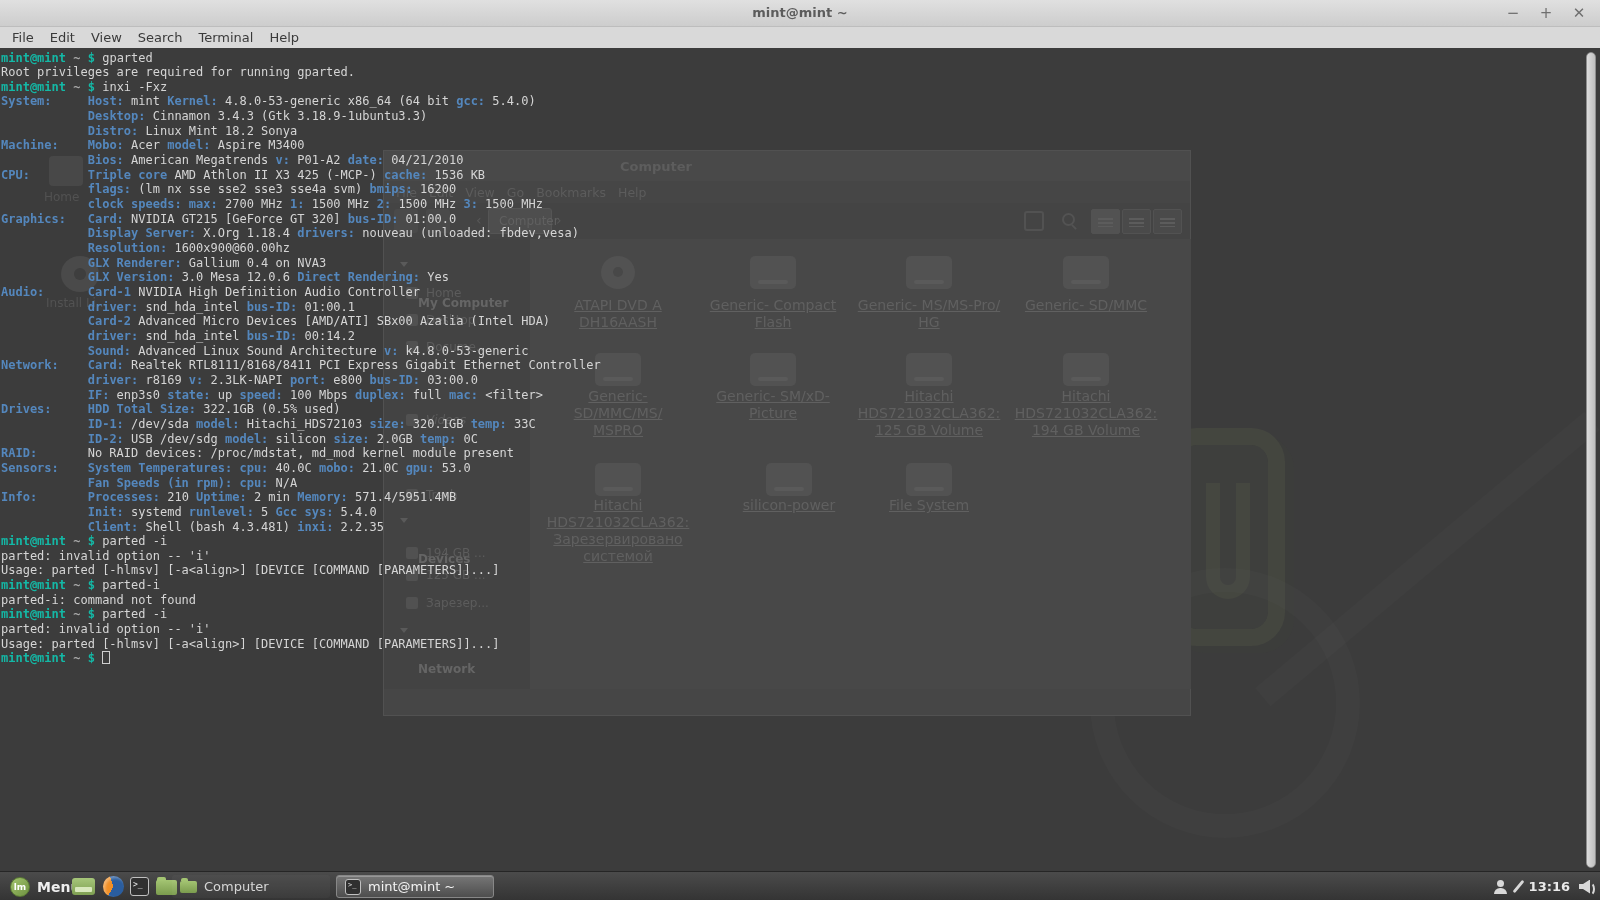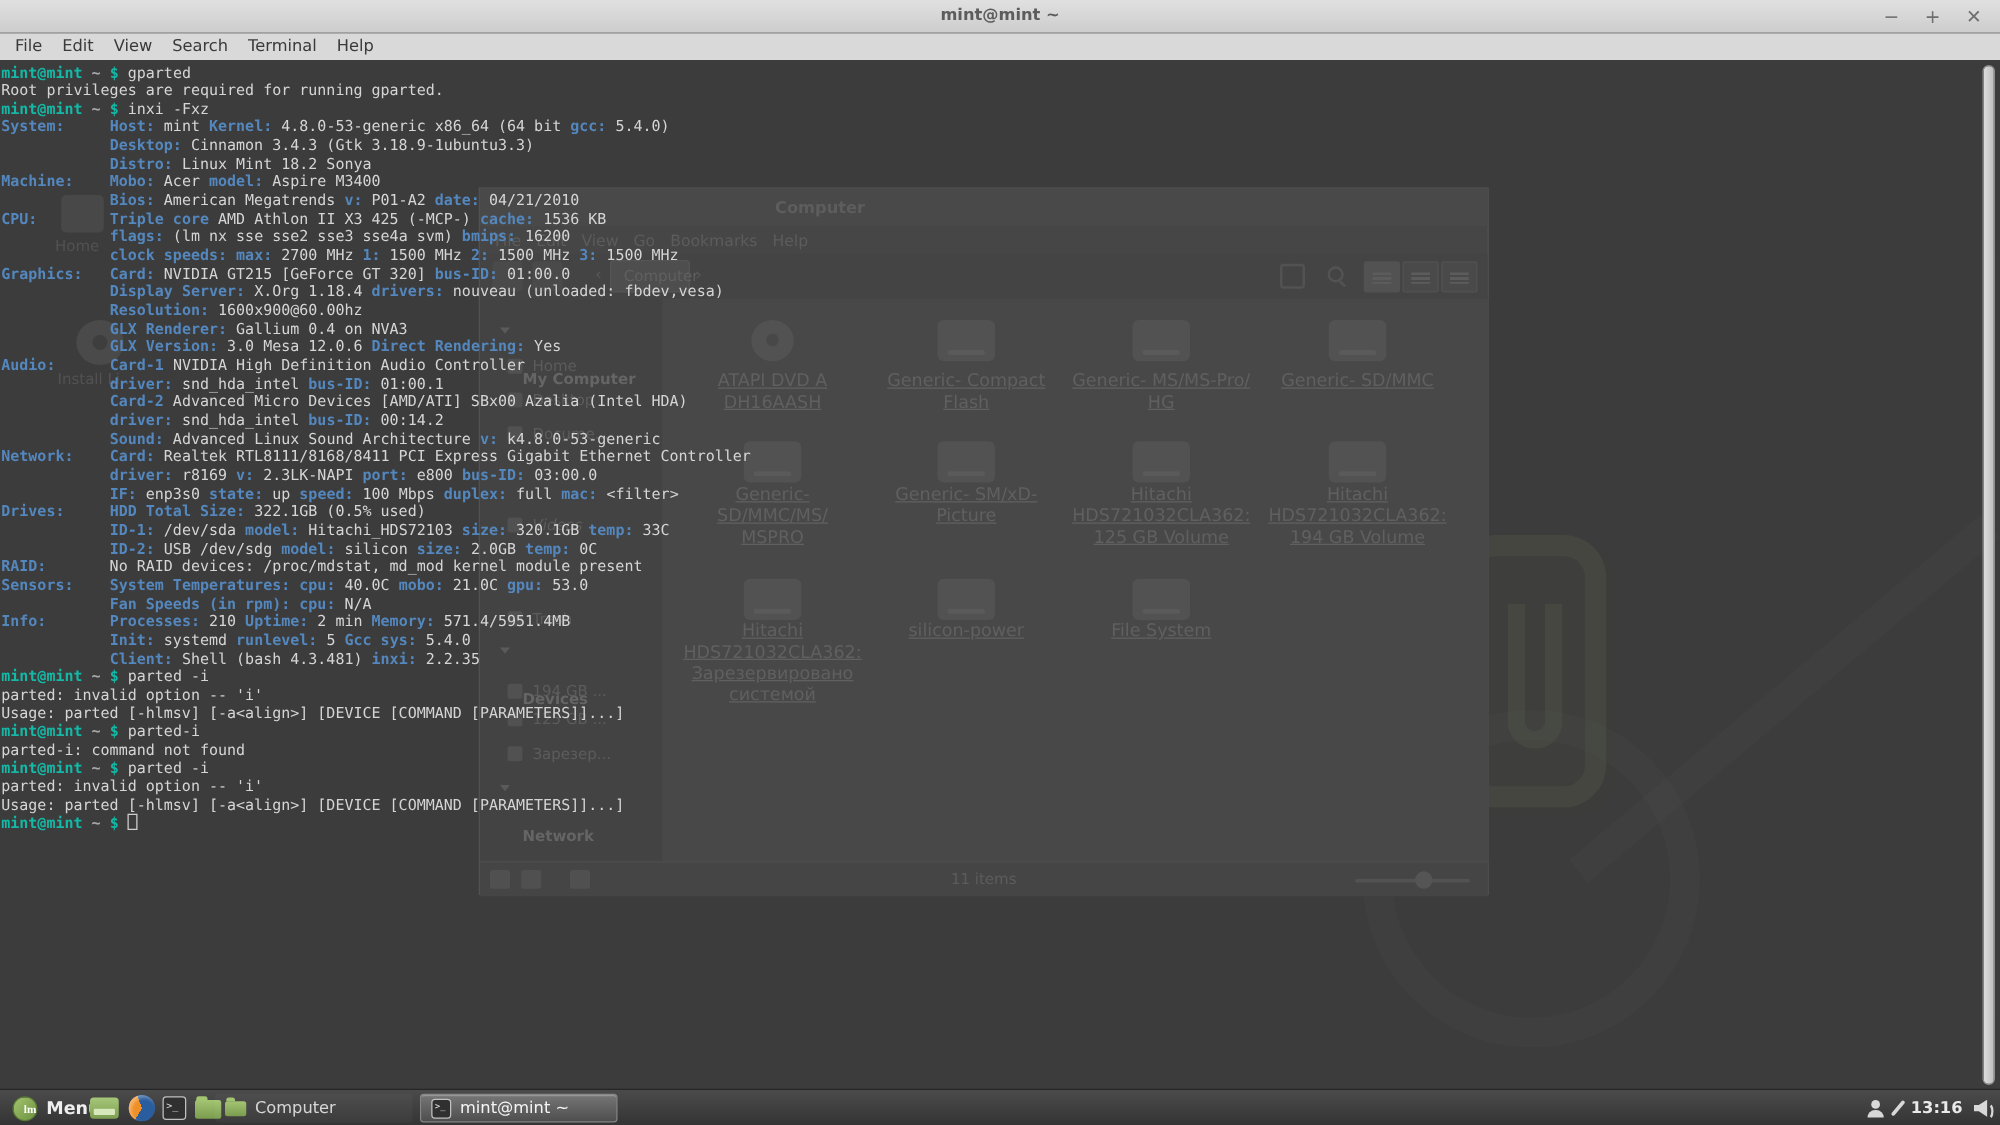--- a/index.html
+++ b/index.html
@@ -116,21 +116,21 @@
   .term-scrollbar { position:absolute; left:1586px; top:4px; width:10px; height:816px;
     background:linear-gradient(90deg,#dcdcdc,#bfbfbf); border:1px solid #8e8e8e; border-radius:5px; }
 
   
   .panel { position:absolute; left:0; top:871px; width:1600px; height:29px;
     background:linear-gradient(180deg,#4b4b4b,#343434); border-top:1px solid #262626; }
   .menu-btn { position:absolute; left:6px; top:3px; height:23px; display:flex;
     align-items:center; gap:7px; padding:0 4px; }
   .mint-orb { width:20px; height:20px; border-radius:50%;
     background:linear-gradient(135deg,#a3c46e,#6d9140); border:1px solid #597a33;
-    color:#ffffff; font-size:9px; font-weight:bold; text-align:right; line-height:19px;font-family:Liberation Serif, serif; }
+    color:#ffffff; font-size:9px; font-weight:bold; text-align:center; line-height:19px; }
   .menu-label { font-size:14px; font-weight:bold; color:#eeeeee; }
   .lnch-desktop { left:72px; width:23px; height:17px; border-radius:3px;
     background:linear-gradient(180deg,#a6c67a,#7e9f52); position:absolute; top:6px; }
   .lnch-desktop:after { content:""; position:absolute; left:3px; bottom:3px; right:3px;
     height:5px; background:#d8e8bd; border-radius:1px; }
   .lnch-firefox { left:103px; width:21px; height:21px; border-radius:50%; position:absolute; top:4px;
     background:conic-gradient(from 210deg,#f08f26 0 130deg,#2a5d9e 130deg 360deg);
     box-shadow:inset 2px 2px 3px rgba(255,255,255,0.35); }
   .lnch-term { left:130px; width:19px; height:19px; background:#303030; border:1px solid #c0c0c0;
     border-radius:3px; position:absolute; top:5px; color:#e8e8e8;
@@ -345,41 +345,33 @@
         </div>
         <div class="g-item" style="left: 159px; top: 312px;">
           <div class="icon-drive"></div>
           <div class="lbl" style="top: 34px;">
             <div>Hitachi</div>
             <div>HDS721032CLA362:</div>
             <div>Зарезервировано</div>
             <div>системой</div>
           </div>
         </div>
-        <div class="g-item" style="left: 314px; top: 312px;">
+        <div class="g-item" style="left: 330px; top: 312px;">
           <div class="icon-drive"></div>
           <div class="lbl" style="top: 34px;">
             <div>silicon-power</div>
           </div>
         </div>
         <div class="g-item" style="left: 470px; top: 312px;">
           <div class="icon-drive"></div>
           <div class="lbl" style="top: 34px;">
             <div>File System</div>
           </div>
         </div>
       </div>
-    <div class="gw-statusbar">
-      <div class="gw-statico" style="left:8px;"></div>
-      <div class="gw-statico" style="left:33px;"></div>
-      <div class="gw-statico" style="left:72px;"></div>
-      <div class="gw-items-count">11 items</div>
-      <div class="gw-slider-track"></div>
-      <div class="gw-slider-knob"></div>
-    </div>
   </div>
 
   <div class="term-screen">
     <div class="term-text" id="term-text"><div class="term-line"><span class="sg">mint@mint</span><span class="sd"> ~ </span><span class="sg">$</span><span class="sw"> gparted</span></div><div class="term-line"><span class="sw">Root privileges are required for running gparted.</span></div><div class="term-line"><span class="sg">mint@mint</span><span class="sd"> ~ </span><span class="sg">$</span><span class="sw"> inxi -Fxz</span></div><div class="term-line"><span class="sb">System:</span><span class="sw">     </span><span class="sb">Host:</span><span class="sw"> mint </span><span class="sb">Kernel:</span><span class="sw"> 4.8.0-53-generic x86_64 (64 bit </span><span class="sb">gcc:</span><span class="sw"> 5.4.0)</span></div><div class="term-line"><span class="sw">            </span><span class="sb">Desktop:</span><span class="sw"> Cinnamon 3.4.3 (Gtk 3.18.9-1ubuntu3.3)</span></div><div class="term-line"><span class="sw">            </span><span class="sb">Distro:</span><span class="sw"> Linux Mint 18.2 Sonya</span></div><div class="term-line"><span class="sb">Machine:</span><span class="sw">    </span><span class="sb">Mobo:</span><span class="sw"> Acer </span><span class="sb">model:</span><span class="sw"> Aspire M3400</span></div><div class="term-line"><span class="sw">            </span><span class="sb">Bios:</span><span class="sw"> American Megatrends </span><span class="sb">v:</span><span class="sw"> P01-A2 </span><span class="sb">date:</span><span class="sw"> 04/21/2010</span></div><div class="term-line"><span class="sb">CPU:</span><span class="sw">        </span><span class="sb">Triple core</span><span class="sw"> AMD Athlon II X3 425 (-MCP-) </span><span class="sb">cache:</span><span class="sw"> 1536 KB</span></div><div class="term-line"><span class="sw">            </span><span class="sb">flags:</span><span class="sw"> (lm nx sse sse2 sse3 sse4a svm) </span><span class="sb">bmips:</span><span class="sw"> 16200</span></div><div class="term-line"><span class="sw">            </span><span class="sb">clock speeds:</span><span class="sw"> </span><span class="sb">max:</span><span class="sw"> 2700 MHz </span><span class="sb">1:</span><span class="sw"> 1500 MHz </span><span class="sb">2:</span><span class="sw"> 1500 MHz </span><span class="sb">3:</span><span class="sw"> 1500 MHz</span></div><div class="term-line"><span class="sb">Graphics:</span><span class="sw">   </span><span class="sb">Card:</span><span class="sw"> NVIDIA GT215 [GeForce GT 320] </span><span class="sb">bus-ID:</span><span class="sw"> 01:00.0</span></div><div class="term-line"><span class="sw">            </span><span class="sb">Display Server:</span><span class="sw"> X.Org 1.18.4 </span><span class="sb">drivers:</span><span class="sw"> nouveau (unloaded: fbdev,vesa)</span></div><div class="term-line"><span class="sw">            </span><span class="sb">Resolution:</span><span class="sw"> 1600x900@60.00hz</span></div><div class="term-line"><span class="sw">            </span><span class="sb">GLX Renderer:</span><span class="sw"> Gallium 0.4 on NVA3</span></div><div class="term-line"><span class="sw">            </span><span class="sb">GLX Version:</span><span class="sw"> 3.0 Mesa 12.0.6 </span><span class="sb">Direct Rendering:</span><span class="sw"> Yes</span></div><div class="term-line"><span class="sb">Audio:</span><span class="sw">      </span><span class="sb">Card-1</span><span class="sw"> NVIDIA High Definition Audio Controller</span></div><div class="term-line"><span class="sw">            </span><span class="sb">driver:</span><span class="sw"> snd_hda_intel </span><span class="sb">bus-ID:</span><span class="sw"> 01:00.1</span></div><div class="term-line"><span class="sw">            </span><span class="sb">Card-2</span><span class="sw"> Advanced Micro Devices [AMD/ATI] SBx00 Azalia (Intel HDA)</span></div><div class="term-line"><span class="sw">            </span><span class="sb">driver:</span><span class="sw"> snd_hda_intel </span><span class="sb">bus-ID:</span><span class="sw"> 00:14.2</span></div><div class="term-line"><span class="sw">            </span><span class="sb">Sound:</span><span class="sw"> Advanced Linux Sound Architecture </span><span class="sb">v:</span><span class="sw"> k4.8.0-53-generic</span></div><div class="term-line"><span class="sb">Network:</span><span class="sw">    </span><span class="sb">Card:</span><span class="sw"> Realtek RTL8111/8168/8411 PCI Express Gigabit Ethernet Controller</span></div><div class="term-line"><span class="sw">            </span><span class="sb">driver:</span><span class="sw"> r8169 </span><span class="sb">v:</span><span class="sw"> 2.3LK-NAPI </span><span class="sb">port:</span><span class="sw"> e800 </span><span class="sb">bus-ID:</span><span class="sw"> 03:00.0</span></div><div class="term-line"><span class="sw">            </span><span class="sb">IF:</span><span class="sw"> enp3s0 </span><span class="sb">state:</span><span class="sw"> up </span><span class="sb">speed:</span><span class="sw"> 100 Mbps </span><span class="sb">duplex:</span><span class="sw"> full </span><span class="sb">mac:</span><span class="sw"> &lt;filter&gt;</span></div><div class="term-line"><span class="sb">Drives:</span><span class="sw">     </span><span class="sb">HDD Total Size:</span><span class="sw"> 322.1GB (0.5% used)</span></div><div class="term-line"><span class="sw">            </span><span class="sb">ID-1:</span><span class="sw"> /dev/sda </span><span class="sb">model:</span><span class="sw"> Hitachi_HDS72103 </span><span class="sb">size:</span><span class="sw"> 320.1GB </span><span class="sb">temp:</span><span class="sw"> 33C</span></div><div class="term-line"><span class="sw">            </span><span class="sb">ID-2:</span><span class="sw"> USB /dev/sdg </span><span class="sb">model:</span><span class="sw"> silicon </span><span class="sb">size:</span><span class="sw"> 2.0GB </span><span class="sb">temp:</span><span class="sw"> 0C</span></div><div class="term-line"><span class="sb">RAID:</span><span class="sw">       No RAID devices: /proc/mdstat, md_mod kernel module present</span></div><div class="term-line"><span class="sb">Sensors:</span><span class="sw">    </span><span class="sb">System Temperatures:</span><span class="sw"> </span><span class="sb">cpu:</span><span class="sw"> 40.0C </span><span class="sb">mobo:</span><span class="sw"> 21.0C </span><span class="sb">gpu:</span><span class="sw"> 53.0</span></div><div class="term-line"><span class="sw">            </span><span class="sb">Fan Speeds (in rpm):</span><span class="sw"> </span><span class="sb">cpu:</span><span class="sw"> N/A</span></div><div class="term-line"><span class="sb">Info:</span><span class="sw">       </span><span class="sb">Processes:</span><span class="sw"> 210 </span><span class="sb">Uptime:</span><span class="sw"> 2 min </span><span class="sb">Memory:</span><span class="sw"> 571.4/5951.4MB</span></div><div class="term-line"><span class="sw">            </span><span class="sb">Init:</span><span class="sw"> systemd </span><span class="sb">runlevel:</span><span class="sw"> 5 </span><span class="sb">Gcc sys:</span><span class="sw"> 5.4.0</span></div><div class="term-line"><span class="sw">            </span><span class="sb">Client:</span><span class="sw"> Shell (bash 4.3.481) </span><span class="sb">inxi:</span><span class="sw"> 2.2.35</span></div><div class="term-line"><span class="sg">mint@mint</span><span class="sd"> ~ </span><span class="sg">$</span><span class="sw"> parted -i</span></div><div class="term-line"><span class="sw">parted: invalid option -- 'i'</span></div><div class="term-line"><span class="sw">Usage: parted [-hlmsv] [-a&lt;align&gt;] [DEVICE [COMMAND [PARAMETERS]]...]</span></div><div class="term-line"><span class="sg">mint@mint</span><span class="sd"> ~ </span><span class="sg">$</span><span class="sw"> parted-i</span></div><div class="term-line"><span class="sw">parted-i: command not found</span></div><div class="term-line"><span class="sg">mint@mint</span><span class="sd"> ~ </span><span class="sg">$</span><span class="sw"> parted -i</span></div><div class="term-line"><span class="sw">parted: invalid option -- 'i'</span></div><div class="term-line"><span class="sw">Usage: parted [-hlmsv] [-a&lt;align&gt;] [DEVICE [COMMAND [PARAMETERS]]...]</span></div><div class="term-line"><span class="sg">mint@mint</span><span class="sd"> ~ </span><span class="sg">$</span><span class="sw"> </span><span class="cursor"></span></div></div>
   </div>
   <div class="term-scrollbar"></div>
 </div>
 
 <div class="panel">
   <div class="menu-btn">

